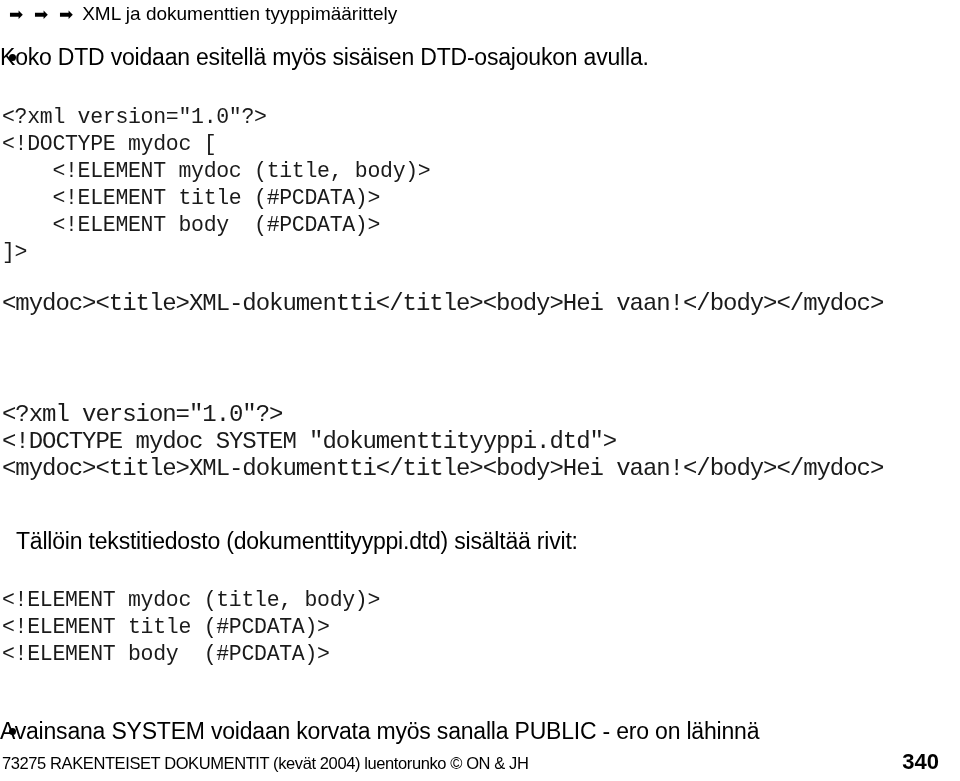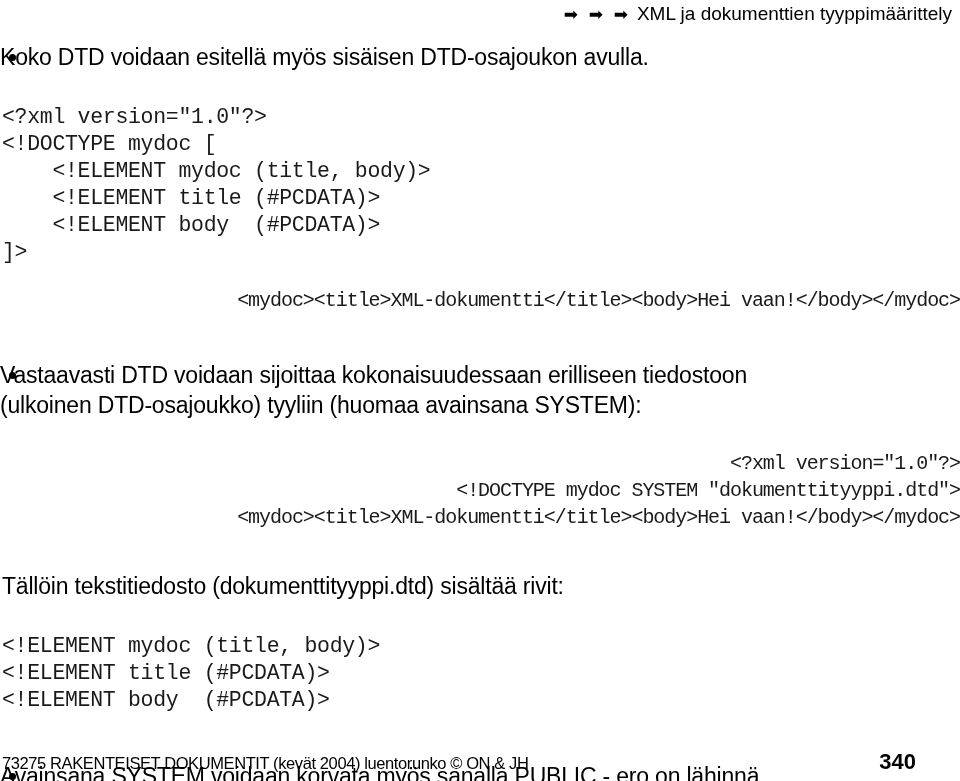--- a/index.html
+++ b/index.html
@@ -13,23 +13,22 @@
     position: relative;
     overflow: hidden;
     font-family: "Liberation Sans", sans-serif;
     color: #000000;
   }
 
   
   .slide-header {
     position: absolute;
     top: 2px;
-    left: 0;
+    left: 9px;
     width: 952px;
-    text-align: right;
     font-family: "Liberation Sans", sans-serif;
     font-size: 19px;
     line-height: 24px;
     white-space: nowrap;
   }
   .slide-header .arrows {
     letter-spacing: 3px;
     margin-right: 6px;
     font-size: 17px;
   }
@@ -58,53 +57,53 @@
     background: #000;
   }
   .bullet .line2 {
     display: block;
   }
 
   .plain-para {
     font-size: 23px;
     line-height: 30px;
     letter-spacing: -0.2px;
-    padding-left: 2px;
+    padding-left: 16px;
   }
 
   .code {
     font-family: "Liberation Mono", "DejaVu Sans Mono", monospace;
     white-space: pre;
     padding-left: 2px;
     color: #1a1a1a;
   }
   .code.big {
     font-size: 21.5px;
     line-height: 27px;
     letter-spacing: -0.3px;
   }
   .code.narrow {
-    font-size: 20px;
+    font-size: 24px;
     line-height: 27px;
     letter-spacing: -1.05px;
-    text-align: right;
   }
 
   
   .gap-s { height: 10px; }
   .gap-m { height: 20px; }
   .gap-l { height: 26px; }
 
   
   .slide-footer {
     position: absolute;
     left: 0;
     bottom: 6px;
     width: 920px;
     height: 28px;
+    padding-left: 23px;
   }
   .footer-text {
     position: absolute;
     left: 2px;
     bottom: 2px;
     font-size: 16.5px;
     letter-spacing: -0.4px;
     white-space: nowrap;
   }
   .footer-page {
@@ -135,25 +134,20 @@
 &lt;!DOCTYPE mydoc [
     &lt;!ELEMENT mydoc (title, body)&gt;
     &lt;!ELEMENT title (#PCDATA)&gt;
     &lt;!ELEMENT body  (#PCDATA)&gt;
 ]&gt;</pre>
 
   <pre class="code narrow">&lt;mydoc&gt;&lt;title&gt;XML-dokumentti&lt;/title&gt;&lt;body&gt;Hei vaan!&lt;/body&gt;&lt;/mydoc&gt;</pre>
 
   <div class="gap-l"></div>
 
-  <div class="bullet">
-    <span class="dot"></span>
-    <span class="line2">Vastaavasti DTD voidaan sijoittaa kokonaisuudessaan erilliseen tiedostoon</span>
-    <span class="line2">(ulkoinen DTD-osajoukko) tyyliin (huomaa avainsana SYSTEM):</span>
-  </div>
 
   <div class="gap-s"></div>
 
   <pre class="code narrow">&lt;?xml version="1.0"?&gt;
 &lt;!DOCTYPE mydoc SYSTEM "dokumenttityyppi.dtd"&gt;
 &lt;mydoc&gt;&lt;title&gt;XML-dokumentti&lt;/title&gt;&lt;body&gt;Hei vaan!&lt;/body&gt;&lt;/mydoc&gt;</pre>
 
   <div class="gap-m"></div>
 
   <div class="plain-para">Tällöin tekstitiedosto (dokumenttityyppi.dtd) sisältää rivit:</div>

